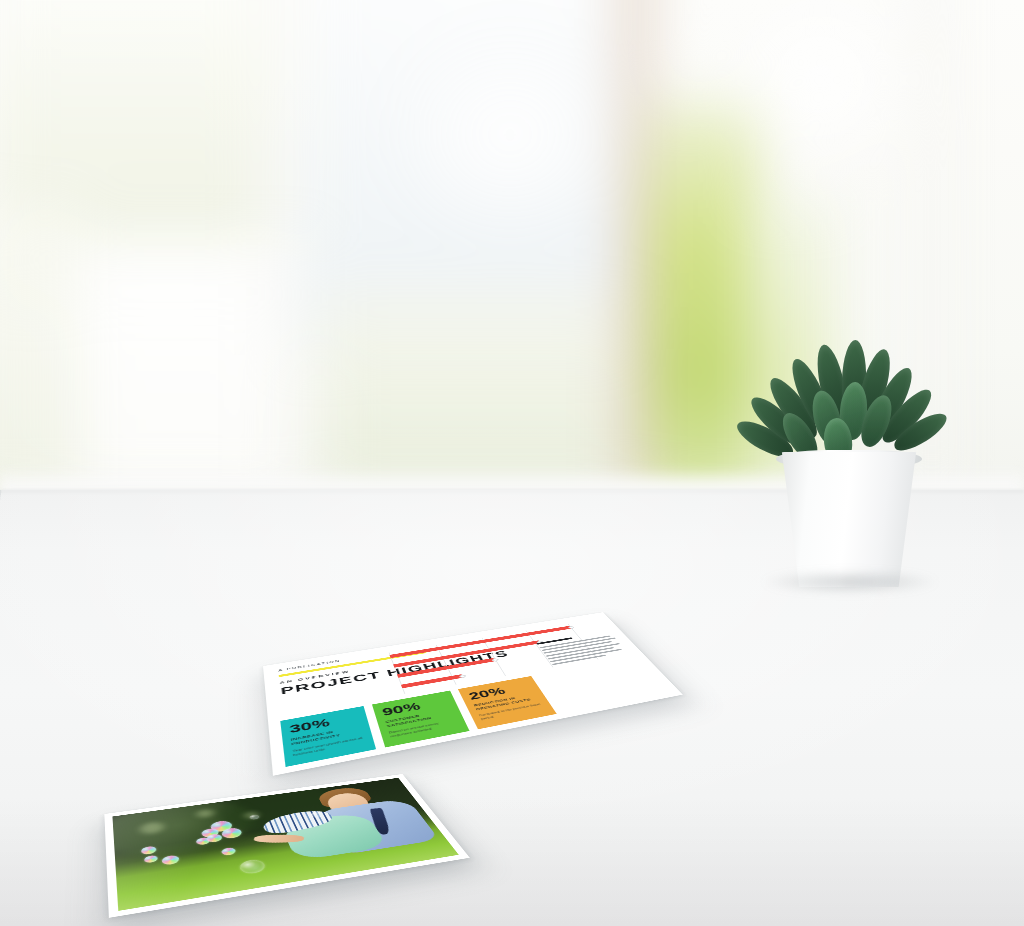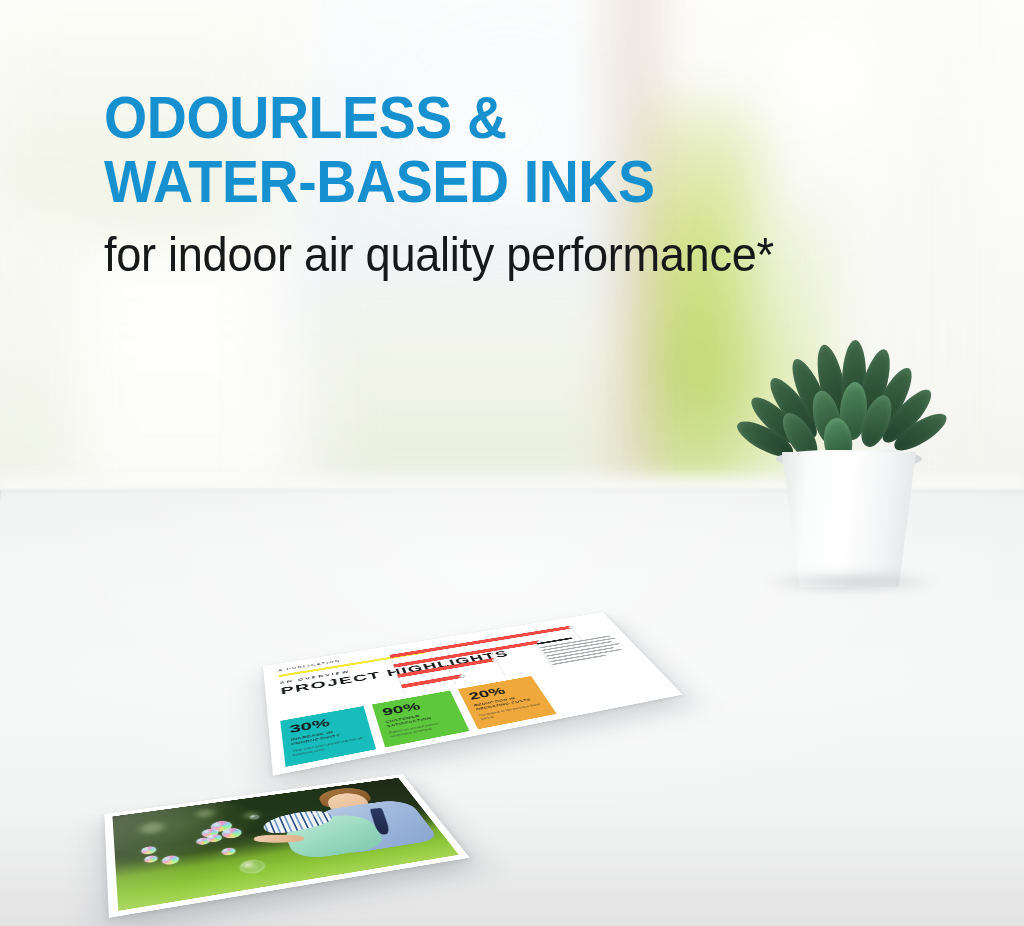--- a/index.html
+++ b/index.html
@@ -295,27 +295,20 @@
     </div>
     <div class="sill"></div>
   </div>
 
   <div class="table">
     <div class="table-edge"></div>
     <div class="table-grain"></div>
     <div class="table-vig"></div>
   </div>
 
-  <div class="copy">
-    <h1 class="headline">
-      <span class="ln">ODOURLESS &amp;</span>
-      <span class="ln">WATER-BASED INKS</span>
-    </h1>
-    <p class="subline">for indoor air quality performance*</p>
-  </div>
 
   <div class="plant">
     <div class="leaf" style="left:2px;  top:76px;  width:22px; height:62px; transform:rotate(-62deg);"></div>
     <div class="leaf" style="left:14px; top:56px;  width:22px; height:66px; transform:rotate(-48deg);"></div>
     <div class="leaf" style="left:30px; top:40px;  width:23px; height:72px; transform:rotate(-36deg);"></div>
     <div class="leaf" style="left:48px; top:24px;  width:23px; height:78px; transform:rotate(-24deg);"></div>
     <div class="leaf" style="left:68px; top:12px;  width:24px; height:80px; transform:rotate(-12deg);"></div>
     <div class="leaf" style="left:90px; top:8px;   width:24px; height:80px; transform:rotate(2deg);"></div>
     <div class="leaf" style="left:110px;top:16px;  width:24px; height:78px; transform:rotate(16deg);"></div>
     <div class="leaf" style="left:128px;top:32px;  width:23px; height:74px; transform:rotate(28deg);"></div>

